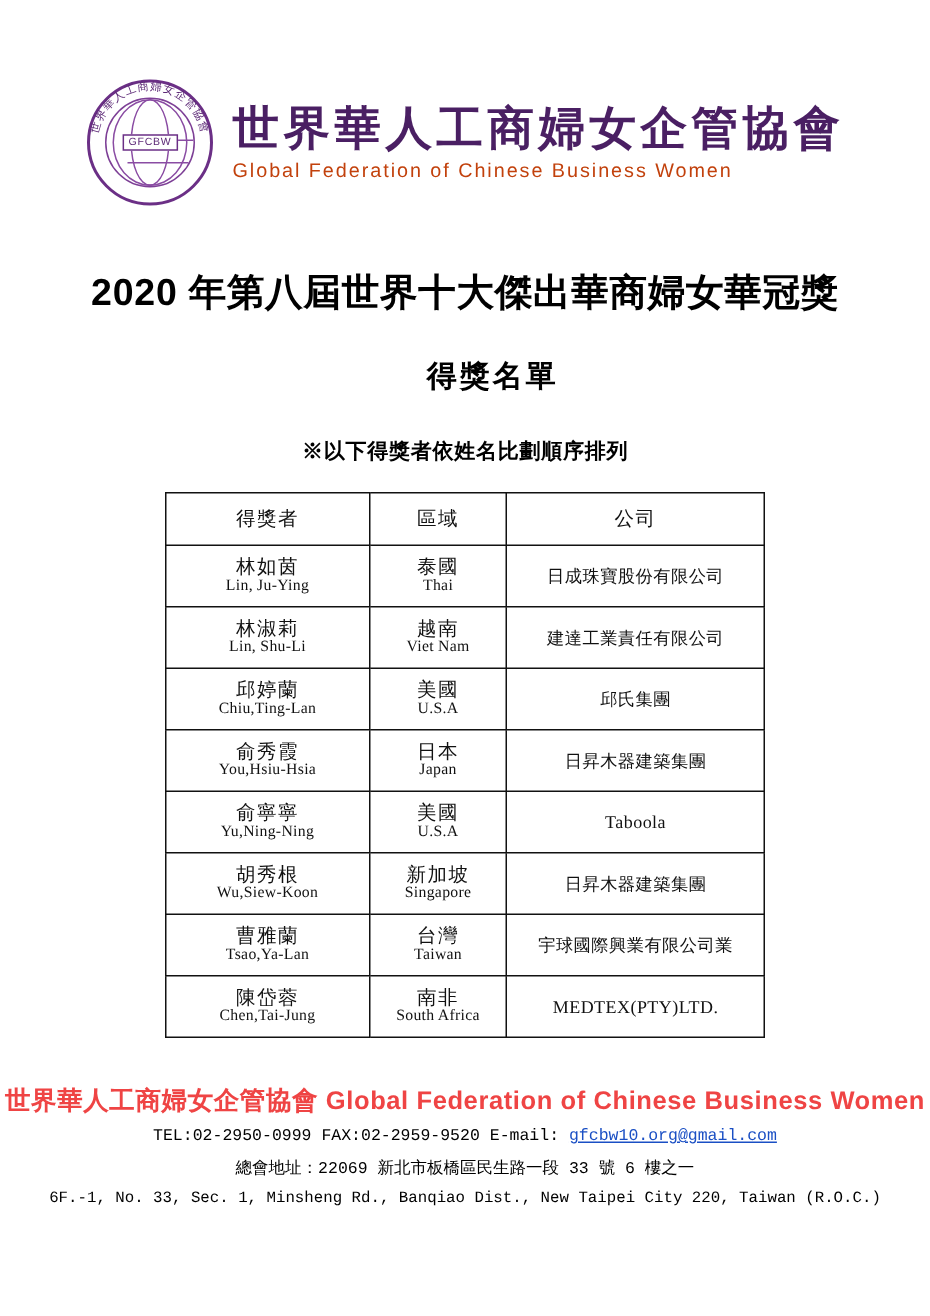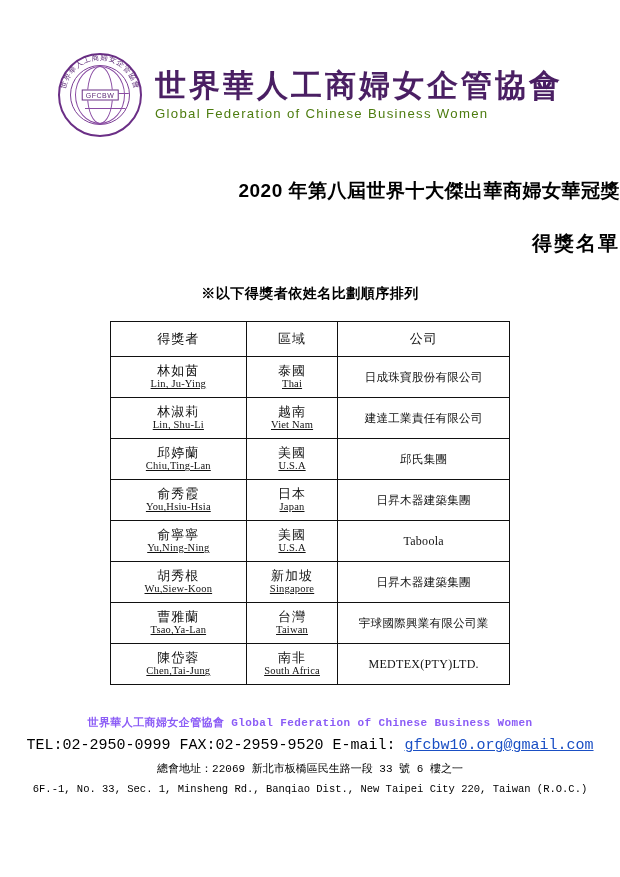--- a/index.html
+++ b/index.html
@@ -119,37 +119,37 @@
     font-weight: bold;
     font-size: 31px;
     color: #4a1f63;
     letter-spacing: 3px;
     line-height: 1.1;
     white-space: nowrap;
   }
   .org-en {
     font-family: "Liberation Sans", sans-serif;
     font-size: 13.2px;
-    color: #4d7c0f;
+    color: #c2410c;
     letter-spacing: 1.3px;
     white-space: nowrap;
   }
 
   
   .doc-title {
-    text-align: right;
+    text-align: center;
     font-family: "Liberation Sans", sans-serif;
     font-weight: bold;
-    font-size: 19px;
+    font-size: 25px;
     color: #000000;
     margin-top: 40px;
     letter-spacing: 0.5px;
   }
   .doc-subtitle {
-    text-align: right;
+    text-align: center;
     font-family: "Liberation Sans", sans-serif;
     font-weight: bold;
     font-size: 20px;
     color: #000000;
     margin-top: 26px;
     letter-spacing: 2px;
     padding-left: 37px;
   }
   .doc-note {
     text-align: center;
@@ -197,47 +197,46 @@
     font-family: "Liberation Sans", sans-serif;
     font-size: 13px;
     display: block;
     letter-spacing: 1px;
   }
   .en {
     font-family: "Liberation Serif", serif;
     font-size: 10.5px;
     display: block;
     letter-spacing: 0.2px;
-    text-decoration: underline;
   }
   td.company {
     font-family: "Liberation Sans", sans-serif;
     font-size: 11.5px;
     letter-spacing: 0.3px;
   }
   td.company.latin {
     font-family: "Liberation Serif", serif;
     font-size: 12px;
   }
 
   
   .footer {
     margin-top: 30px;
     text-align: center;
   }
   .footer .line1 {
-    font-family: Liberation Mono, monospace;
+    font-family: Liberation Sans, sans-serif;
     font-weight: bold;
-    font-size: 11px;
-    color: #8b5cf6;
+    font-size: 17px;
+    color: #ef4444;
     letter-spacing: 0.4px;
   }
   .footer .line2 {
     font-family: "Liberation Mono", monospace;
-    font-size: 15px;
+    font-size: 11px;
     color: #000000;
     margin-top: 7px;
     letter-spacing: 0px;
   }
   .footer .line2 a {
     color: #1a4fc4;
     text-decoration: underline;
   }
   .footer .line3 {
     font-family: "Liberation Mono", monospace;

